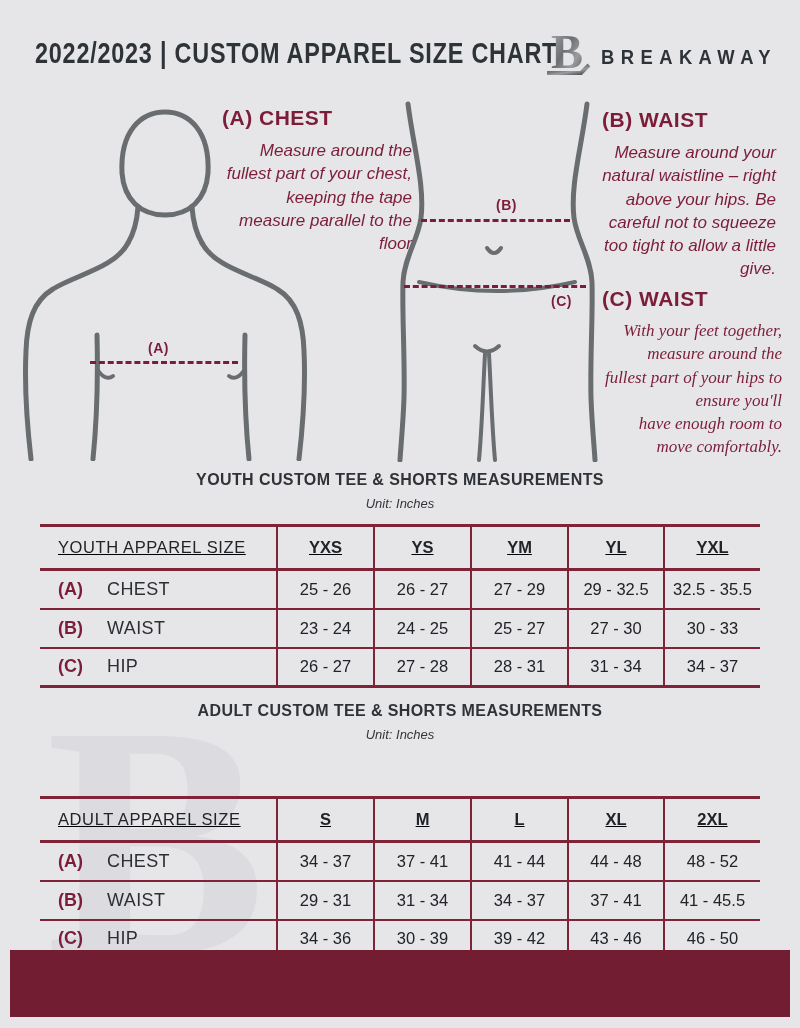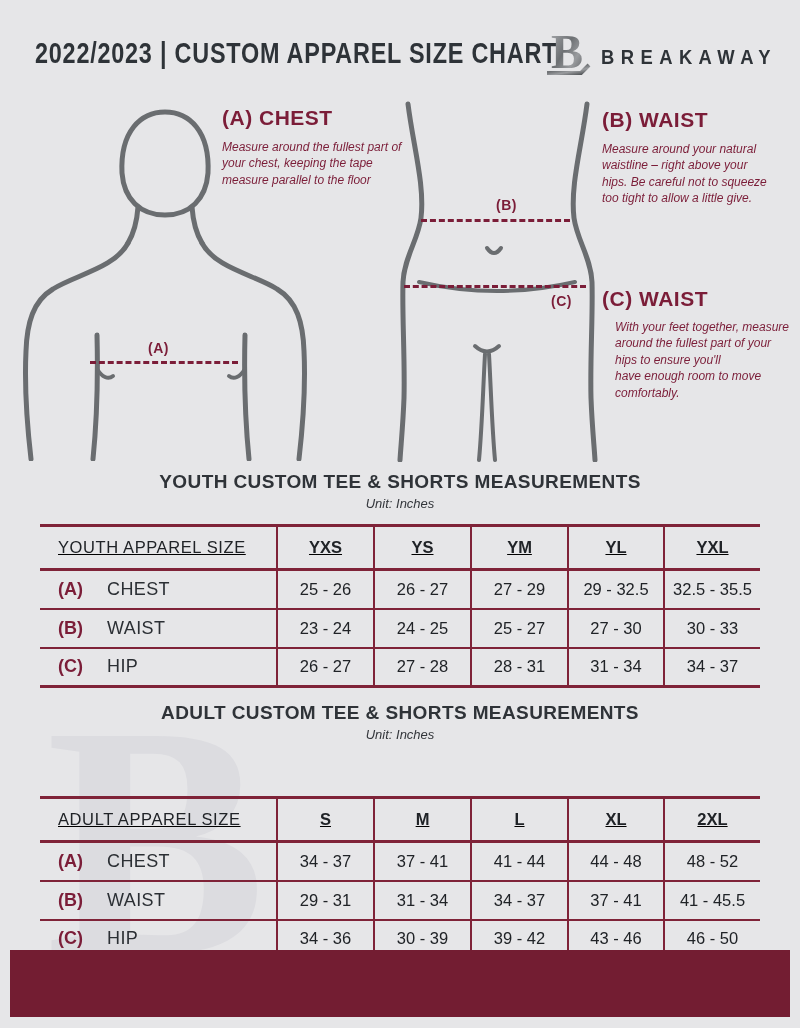--- a/index.html
+++ b/index.html
@@ -48,28 +48,29 @@
     letter-spacing:0.5px;
   }
   
   .guide-head{
     position:absolute;
     font-size:21px;font-weight:bold;color:var(--maroon);
     letter-spacing:0.5px;
   }
   .guide-text{
     position:absolute;
-    font-size:12px;font-style:italic;font-weight:500;
+    font-size:17px;font-style:italic;font-weight:500;
     color:var(--maroon);line-height:1.37;
     white-space:pre-line;
+    text-align:right;
   }
   
   .sec-title{
     position:absolute;left:0;width:800px;text-align:center;
-    font-size:19px;font-weight:bold;color:#2f3338;letter-spacing:0.4px;
+    font-size:16px;font-weight:bold;color:#2f3338;letter-spacing:0.4px;
   }
   .sec-unit{
     position:absolute;left:0;width:800px;text-align:center;
     font-size:13px;font-style:italic;color:#33363b;
   }
   
   table.size{
     position:absolute;left:40px;width:720px;
     border-collapse:collapse;table-layout:fixed;
     background:transparent;
@@ -164,21 +165,21 @@
     <div class="dash-line" style="left:404px;top:285px;width:182px;"></div>
     <div class="marker" style="left:551px;top:293px;">(C)</div>
 
     <div class="guide-head" style="left:222px;top:106px;">(A) CHEST</div>
     <div class="guide-text" style="left:222px;top:139px;width:190px;">Measure around the fullest part of your chest, keeping the tape measure parallel to the floor</div>
 
     <div class="guide-head" style="left:602px;top:108px;">(B) WAIST</div>
     <div class="guide-text" style="left:602px;top:141px;width:174px;">Measure around your natural waistline – right above your hips. Be careful not to squeeze too tight to allow a little give.</div>
 
     <div class="guide-head" style="left:602px;top:287px;">(C) WAIST</div>
-    <div class="guide-text" style="left:615px;top:319px;width:180px;">With your feet together, measure around the fullest part of your hips to ensure you'll
+    <div class="guide-text" style="left:602px;top:319px;width:180px;font-family:Liberation Serif, serif;">With your feet together, measure around the fullest part of your hips to ensure you'll
 have enough room to move comfortably.</div>
 
     <div class="sec-title" style="top:471px;">YOUTH CUSTOM TEE &amp; SHORTS MEASUREMENTS</div>
     <div class="sec-unit" style="top:496px;">Unit: Inches</div>
 
     <table class="size" style="top:524px;">
       <colgroup>
           <col style="width:237px">
           <col style="width:97px">
           <col style="width:97px">

